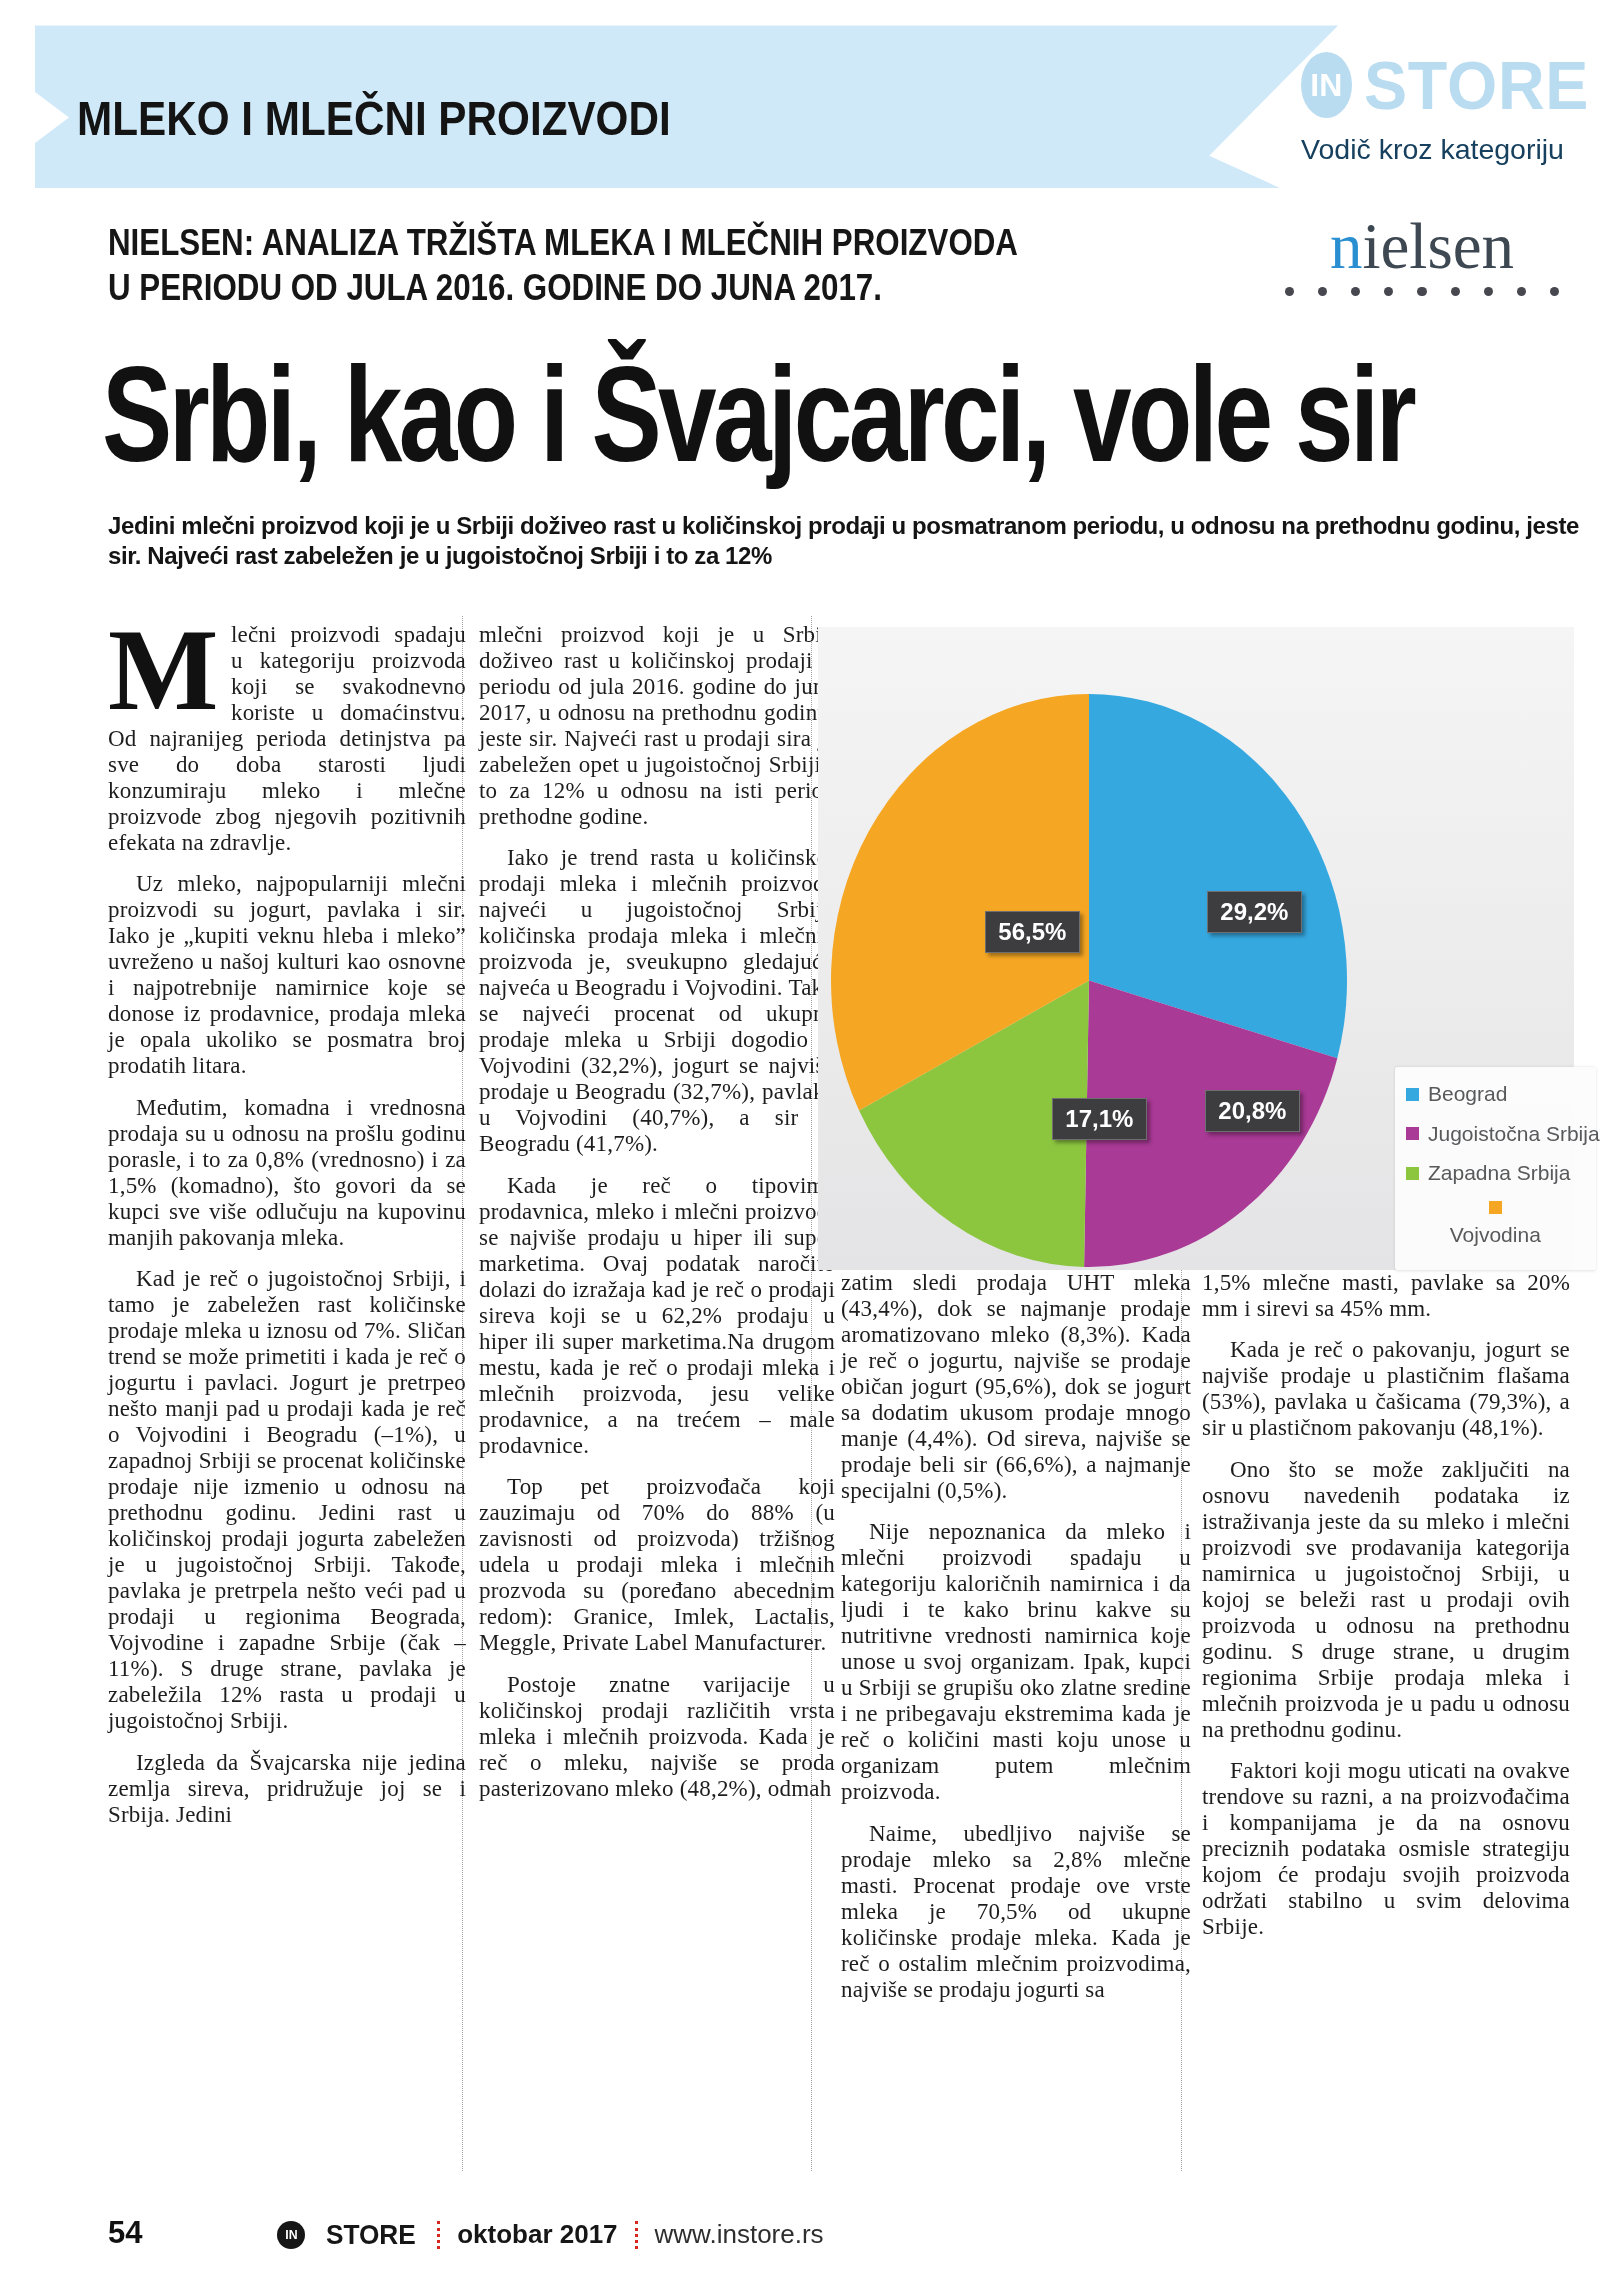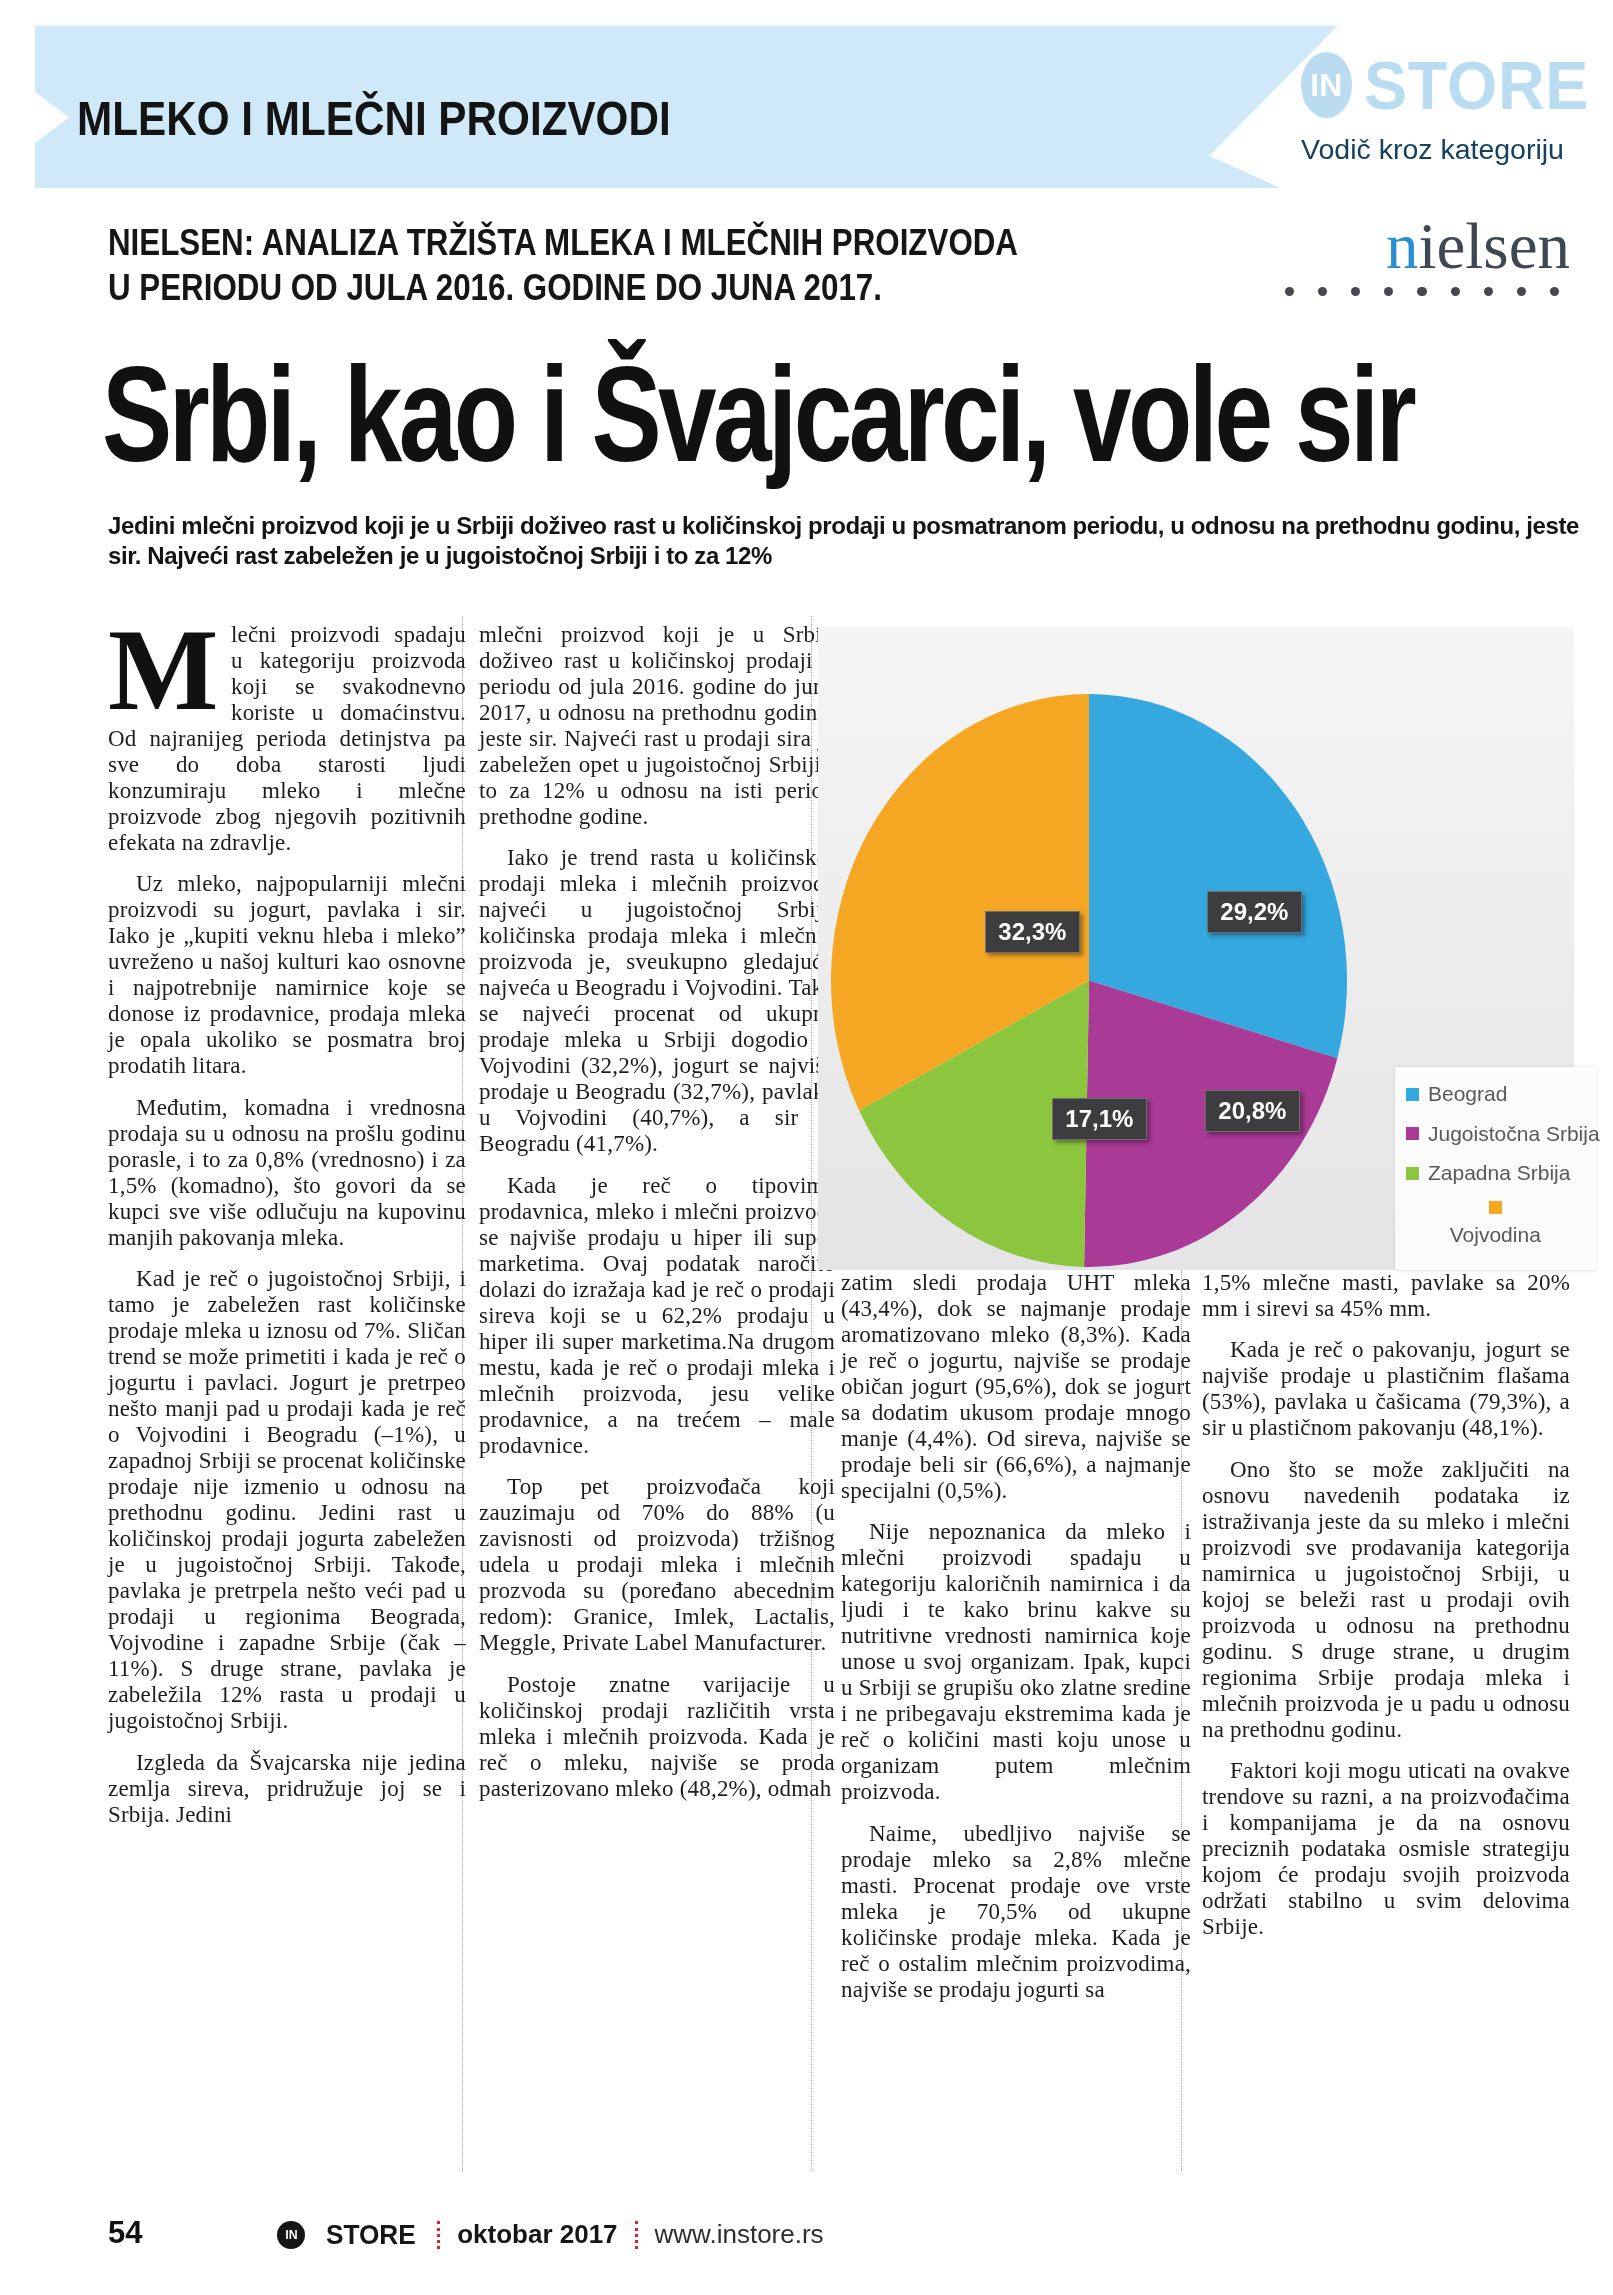--- a/index.html
+++ b/index.html
@@ -26,21 +26,21 @@
           color:#b9dcf0;letter-spacing:0.8px;transform:scaleX(.95);transform-origin:left center;}
   .brand-tagline{margin-top:9.2px;font-family:"Liberation Sans","DejaVu Sans",sans-serif;
           font-size:28.5px;font-weight:500;color:#16405e;white-space:nowrap;}
 
   
   .kicker{position:absolute;left:108px;top:220px;font-family:"Liberation Sans","DejaVu Sans",sans-serif;
           font-size:36px;font-weight:700;line-height:1.26;color:#161616;transform:scaleX(.87);
           transform-origin:left top;white-space:nowrap;}
 
   
-  .nielsen{position:absolute;left:1274px;top:214px;width:296px;text-align:right;}
+  .nielsen{position:absolute;left:1274px;top:214px;width:296px;text-align:center;}
   .nielsen-word{font-family:"Liberation Serif","DejaVu Serif",serif;font-size:65px;line-height:1;color:#3d4852;}
   .nielsen-word .blue{color:#2a8fd1;}
   .nielsen-dots{display:flex;justify-content:space-between;margin:7.7px 10.8px 0 10.8px;}
   .ndot{width:9.2px;height:9.2px;border-radius:50%;background:#474750;display:inline-block;}
 
   
   .headline{position:absolute;left:102px;top:337px;font-family:"Liberation Sans","DejaVu Sans",sans-serif;
           font-size:135px;font-weight:700;letter-spacing:-4.6px;color:#111;transform:scaleX(.78);
           transform-origin:left top;white-space:nowrap;}
   .deck{position:absolute;left:108px;top:511px;width:1478px;font-family:"Liberation Sans","DejaVu Sans",sans-serif;
@@ -171,21 +171,21 @@
     <svg id="pie-svg" viewBox="0 0 200 200" preserveAspectRatio="none">
         <path d="M100,100 L100,0 A100,100 0 0 1 196.24337858807806,127.1516496359223 Z" fill="#35a8e0"></path>
         <path d="M100,100 L196.24337858807806,127.1516496359223 A100,100 0 0 1 98.10378006039677,199.98202013332522 Z" fill="#a93a96"></path>
         <path d="M100,100 L98.10378006039677,199.98202013332522 A100,100 0 0 1 10.885003407653585,145.37088694687472 Z" fill="#8cc63f"></path>
         <path d="M100,100 L10.885003407653585,145.37088694687472 A100,100 0 0 1 99.99999999999999,0 Z" fill="#f5a623"></path>
       </svg>
   </div>
   <div class="plabel plabel0">29,2%</div>
   <div class="plabel plabel1">20,8%</div>
   <div class="plabel plabel2">17,1%</div>
-  <div class="plabel plabel3">32,3%</div>
+  <div class="plabel plabel3">56,5%</div>
 
   <div class="legend">
     <div class="legend-item">
       <span class="legend-swatch" style="background: rgb(53, 168, 224);"></span>
       <span class="legend-label">Beograd</span>
     </div>
     <div class="legend-item">
       <span class="legend-swatch" style="background: rgb(169, 58, 150);"></span>
       <span class="legend-label">Jugoistočna Srbija</span>
     </div>

